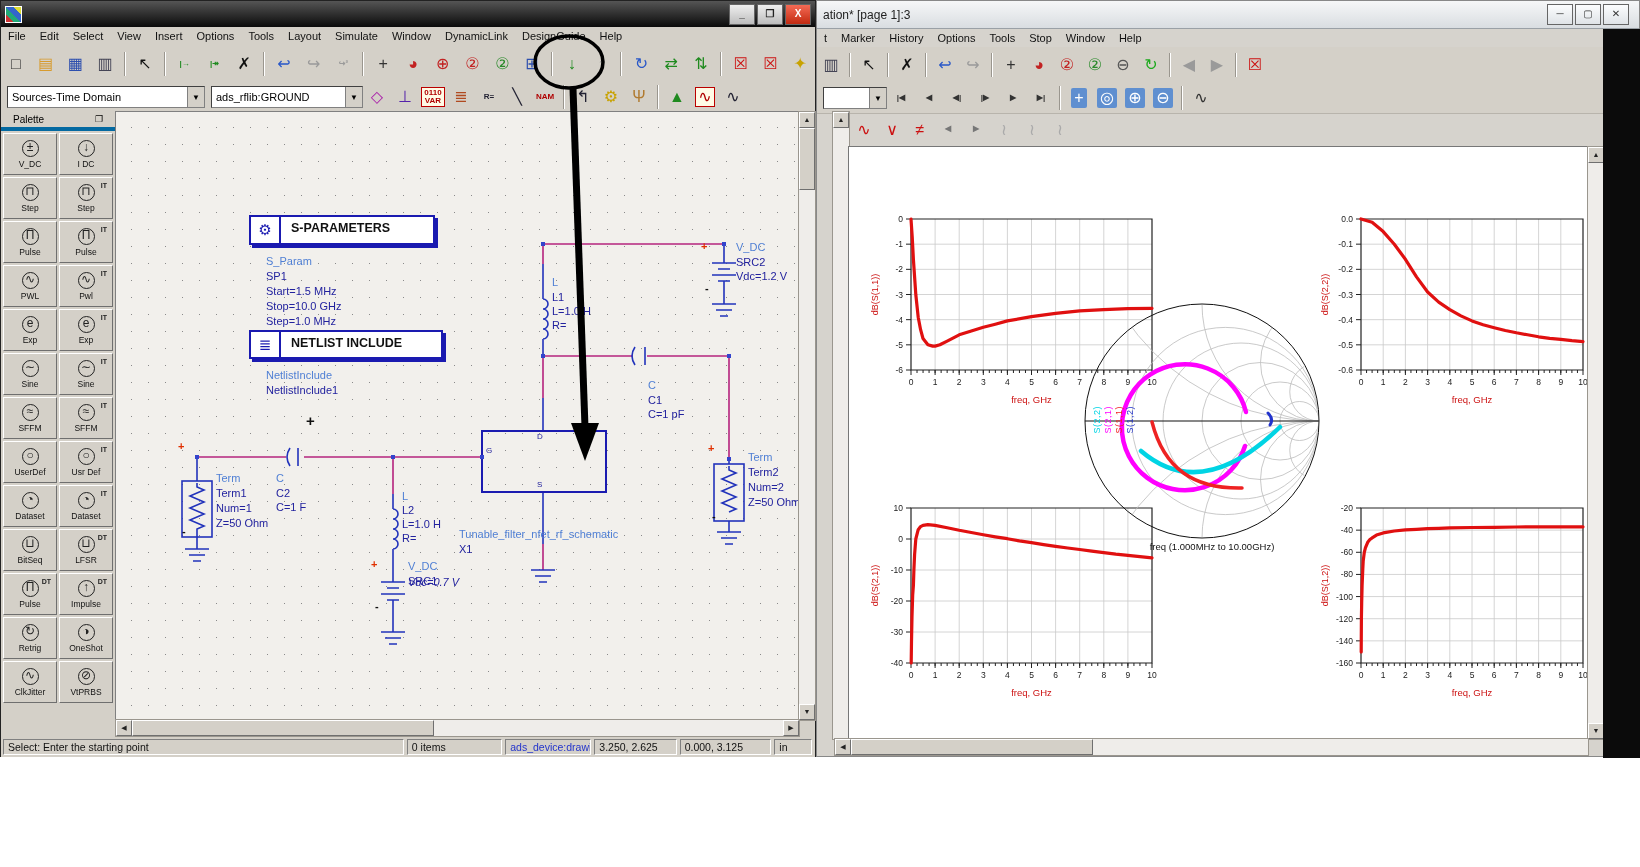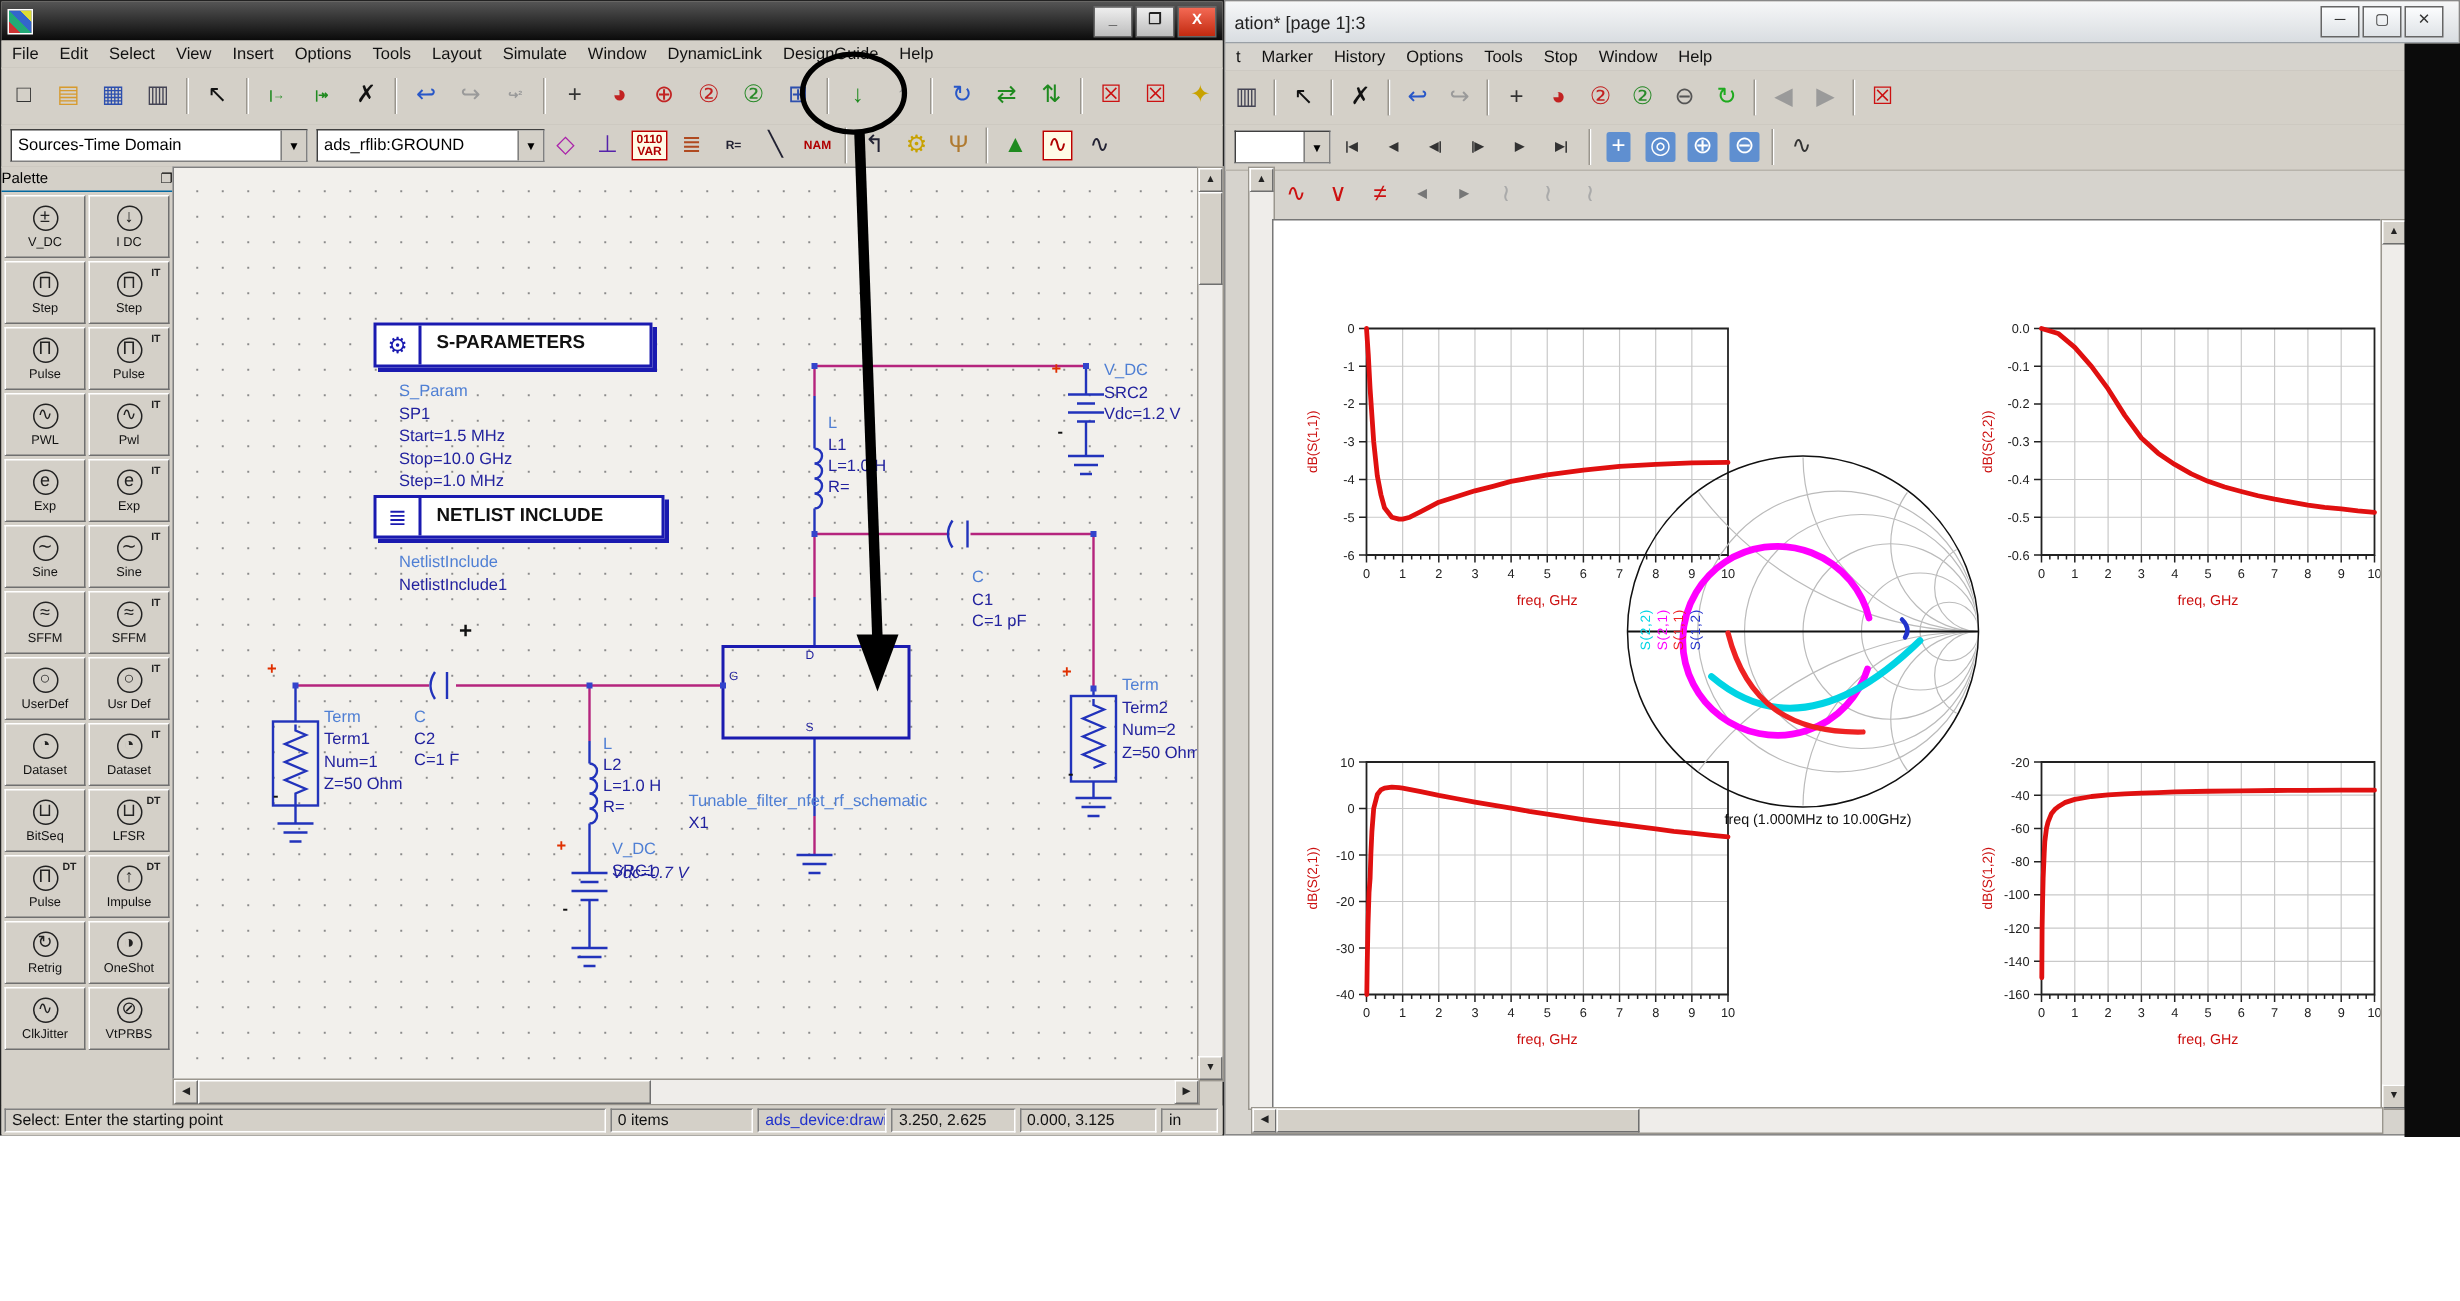--- a/index.html
+++ b/index.html
@@ -23,21 +23,21 @@
   .lw-tb1 .tbtn{width:28px;height:30px;}
   .gicon{font-size:16px;line-height:1;}
   .ticon{font-size:8px;font-weight:bold;line-height:1.05;white-space:pre-line;text-align:center;}
   .tbtn.boxed span{border:1px solid #b00;background:#fffbe6;padding:1px 2px;}
   .sep{width:1px;height:24px;background:#9a968e;margin:0 4px;border-right:1px solid #fff;}
   .dd{height:20px;background:#fff;border:1px solid #808080;border-top-color:#404040;border-left-color:#404040;display:flex;align-items:center;font-size:11px;margin-left:6px;}
   .dd span{flex:1;padding-left:4px;white-space:nowrap;overflow:hidden;}
   .dda{width:16px;height:100%;background:#d4d0c8;border-left:1px solid #808080;font-size:8px;display:flex;align-items:center;justify-content:center;font-style:normal;}
   
   .palette{position:absolute;left:0;top:110px;width:114px;height:626px;background:#d4d0c8;border-right:1px solid #808080;}
-  .pal-head{height:16px;font-size:10px;display:flex;align-items:center;justify-content:space-between;padding:0 0;border-bottom:1px solid #0369a1;}
+  .pal-head{height:16px;font-size:10px;display:flex;align-items:center;justify-content:space-between;padding:0 12px;border-bottom:4px solid #0369a1;}
   .pal-grid{display:grid;grid-template-columns:54px 54px;gap:2px;padding:2px;}
   .pbtn{height:40px;background:#d4d0c8;border:1px solid;border-color:#fff #6f6f6f #6f6f6f #fff;display:flex;flex-direction:column;align-items:center;justify-content:center;position:relative;}
   .picon{font-size:12px;line-height:13px;width:15px;height:15px;border:1px solid #222;border-radius:50%;text-align:center;color:#222;}
   .pprefix{position:absolute;top:4px;right:5px;font-size:7px;font-weight:bold;color:#222;}
   .plabel{font-size:8.5px;margin-top:2px;color:#111;white-space:nowrap;}
   
   .canvas{position:absolute;left:114px;top:110px;width:683px;height:608px;background:#f2f0ec;border:1px solid #808080;background-image:radial-gradient(circle,#8a8a8a 0.8px,transparent 1px);background-size:17px 17px;background-position:7px 7px;overflow:hidden;}
   .slabel{position:absolute;font-size:11px;white-space:nowrap;}
   .slabel.lt{color:#4f7fd4;} .slabel.dk{color:#22229e;}
   .slabel.red{color:#e03000;font-weight:bold;} .slabel.blk{color:#111;font-weight:bold;}

